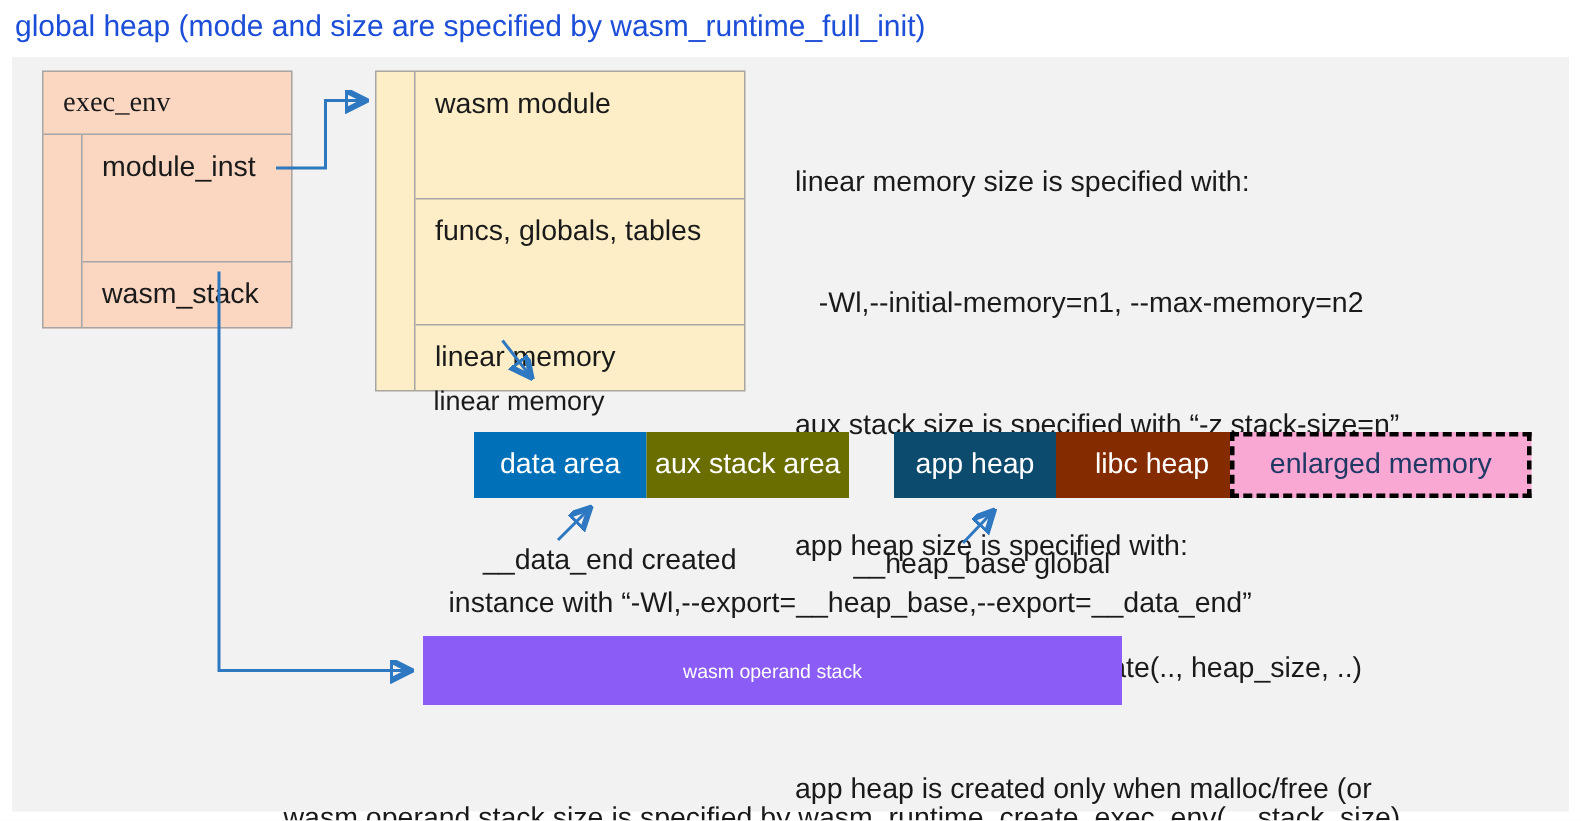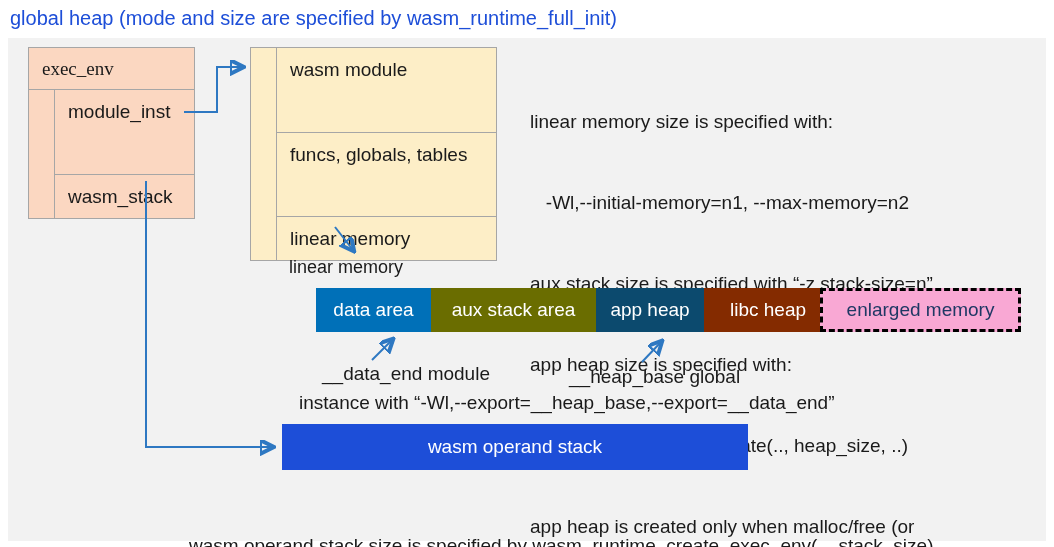--- a/index.html
+++ b/index.html
@@ -24,22 +24,22 @@
   .notes { position:absolute; left:530px; top:54px; font-size:19px; line-height:27px; white-space:pre; }
 
   
   .lm-label { position:absolute; left:289px; top:257px; font-size:18px; }
   .seg { position:absolute; top:288px; height:44px; display:flex; align-items:center; justify-content:center;
          color:#ffffff; font-size:19px; white-space:nowrap;margin-left:26px; }
   .seg.dashed { border:3px dashed #000; color:#1f3864; background:#f9a8d4; }
 
   .free-label { position:absolute; font-size:19px; white-space:pre; }
 
-  .opstack { position:absolute; left:282px; top:424px; width:466px; height:46px; background:#1d4ed8;
-             display:flex; align-items:center; justify-content:center; color:#fff; font-size:19px; }
+  .opstack { position:absolute; left:282px; top:424px; width:466px; height:46px; background:#8b5cf6;
+             display:flex; align-items:center; justify-content:center; color:#fff; font-size:13px; }
 
   .bottom-notes { position:absolute; left:189px; top:478px; font-size:19px; line-height:27px; white-space:pre; }
 
   svg.overlay { position:absolute; left:0; top:0; width:1054px; height:547px; pointer-events:none; }
   svg.overlay path, svg.overlay line { stroke:#2e78c2; stroke-width:2; fill:none; }
 </style>
 </head>
 <body>
 
 <div id="stage">
@@ -70,26 +70,26 @@
     <div>aux stack size is specified with “-z stack-size=n”</div>
     <div>app heap size is specified with:</div>
     <div>   wasm_runtime_instantiate(.., heap_size, ..)</div>
     <div>app heap is created only when malloc/free (or</div>
     
   </div>
 
   <div class="lm-label">linear memory</div>
 
   <div class="seg" style="left: 290px; width: 115px; background: rgb(0, 112, 184);">data area</div>
-  <div class="seg" style="left: 405px; width: 165px; background: rgb(106, 109, 0);">aux stack area</div>
+  <div class="seg" style="left: 405px; width: 135px; background: rgb(106, 109, 0);">aux stack area</div>
   <div class="seg" style="left: 570px; width: 108px; background: #0c4a6e;">app heap</div>
   <div class="seg" style="left: 678px; width: 128px; background: rgb(132, 43, 0);">libc heap</div>
   <div class="seg dashed" style="left:794px; width:201px;">enlarged memory</div>
 
-  <div class="free-label" style="left:322px; top:363px;">__data_end module</div>
+  <div class="free-label" style="left:322px; top:363px;">__data_end created</div>
   <div class="free-label" style="left:569px; top:366px;">__heap_base global</div>
   <div class="free-label" style="left:299px; top:392px;">instance with “-Wl,--export=__heap_base,--export=__data_end”</div>
 
   <div class="opstack">
     <span>wasm operand stack</span>
   </div>
 
   <div class="bottom-notes">
     <div>wasm operand stack size is specified by wasm_runtime_create_exec_env(.., stack_size)</div>
     

